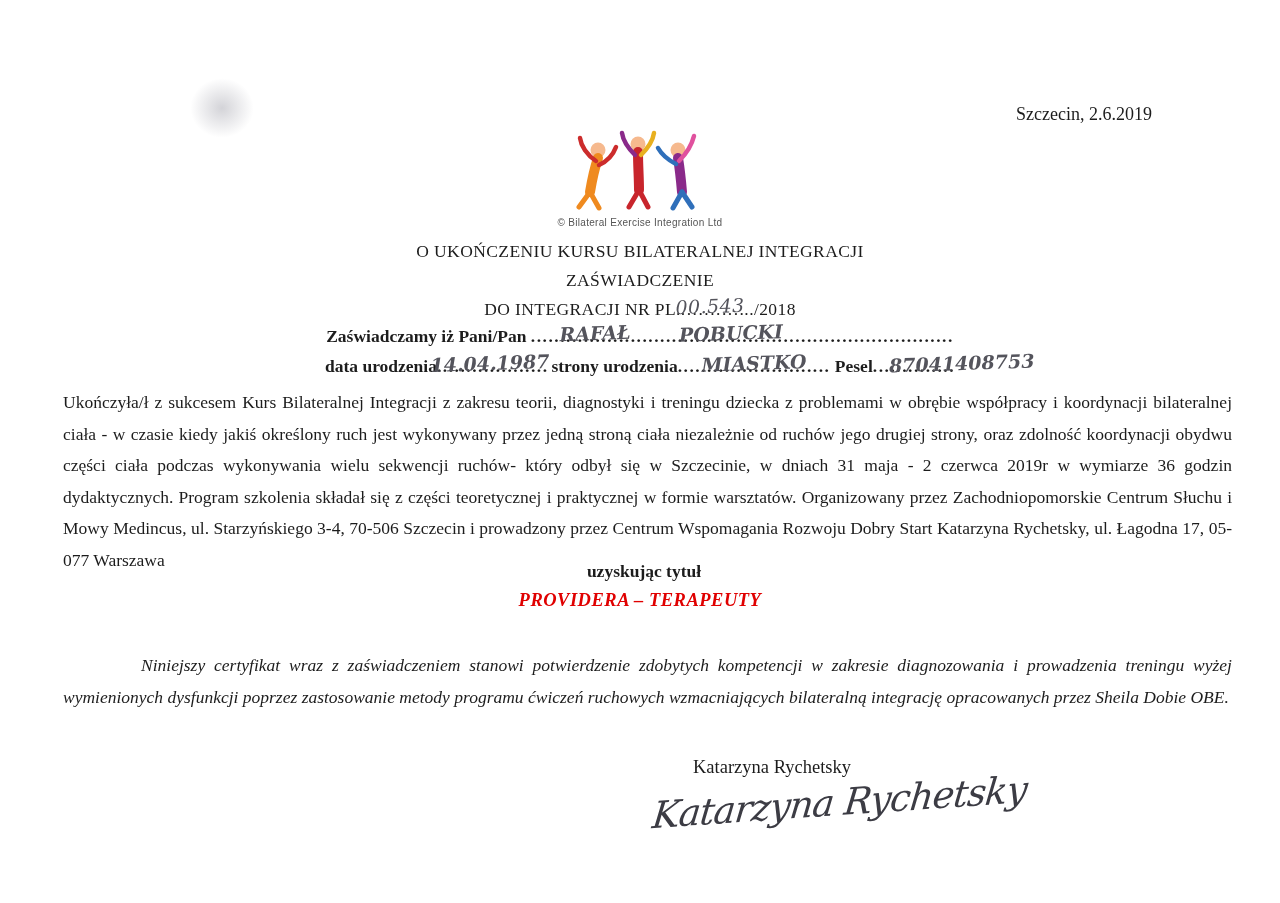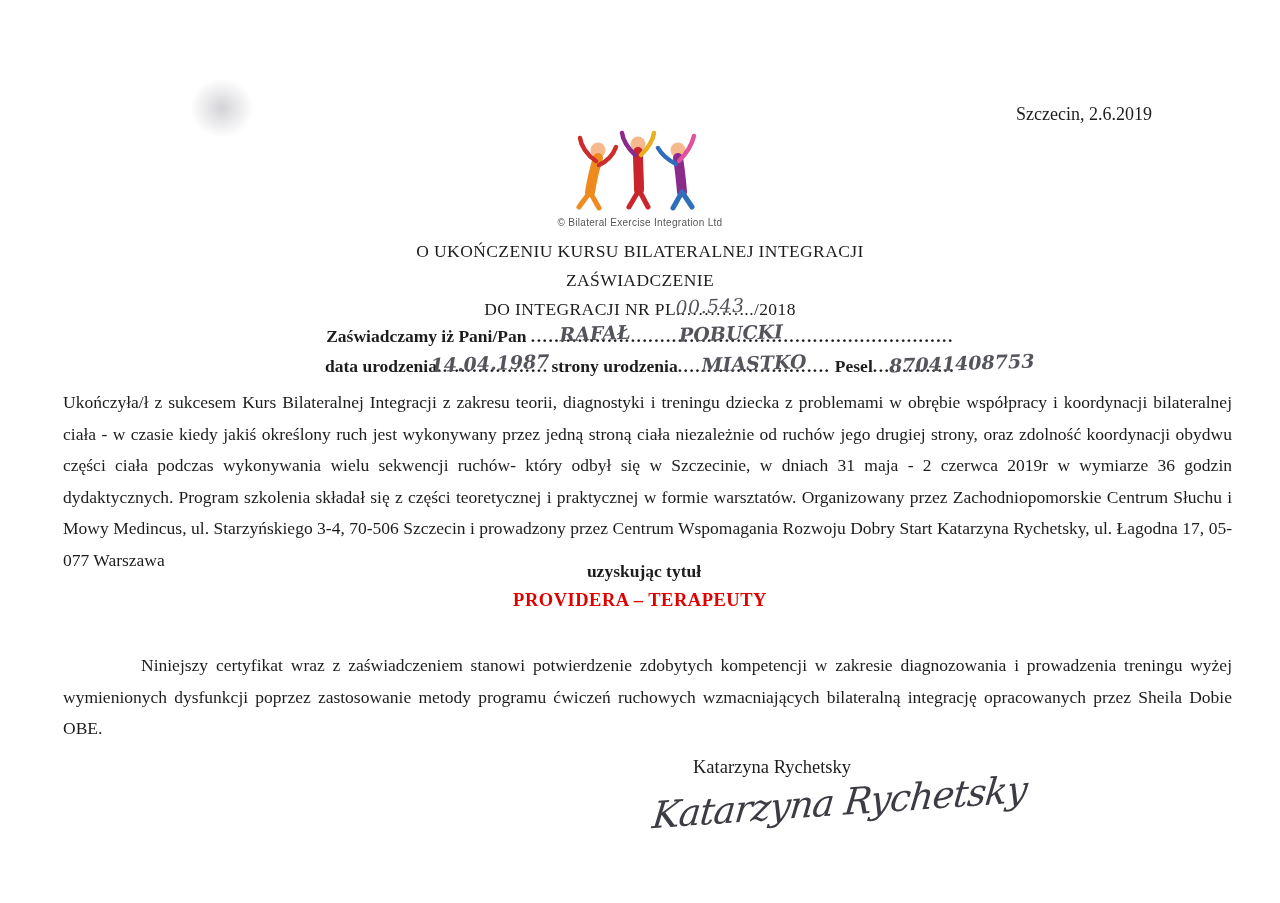--- a/index.html
+++ b/index.html
@@ -26,25 +26,25 @@
     font-family:"DejaVu Serif", serif; font-style:italic; color:#54545c;
     white-space:nowrap;
   }
   .slot .hand {
     position:absolute; left:50%; bottom:3px; font-size:19px;
     transform:translateX(-50%) rotate(-2deg);
   }
   .slot.overflow-right .hand { left:20%; transform:translateX(0) rotate(-2deg); }
   .para { position:absolute; left:63px; right:48px; text-align:justify; font-size:17.5px; line-height:31.5px; }
   .para1 { top:387px; }
-  .para2 { top:650px; text-indent:78px; }
+  .para2 { top:650px; text-indent:78px;font-style:italic; }
   .subtitle-line { top:561px;padding-left:8px; }
   .award {
     position:absolute; top:590px; left:0; right:0; text-align:center;
-    font-weight:bold; font-size:18.5px; color:#e00000; letter-spacing:0.5px;
+    font-weight:bold; font-size:18.5px; color:#e00000; letter-spacing:0.5px;font-style:italic;
   }
   .printed-name { position:absolute; left:693px; top:757px; font-size:18.5px; }
   .signature {
     position:absolute; left:652px; top:781px;
     font-family:"DejaVu Serif", serif; font-style:italic; font-size:37px;
     color:#3c3c44; transform:rotate(-4deg) skewX(-10deg); letter-spacing:-1px;
     white-space:nowrap;
   }
 </style>
 </head>

